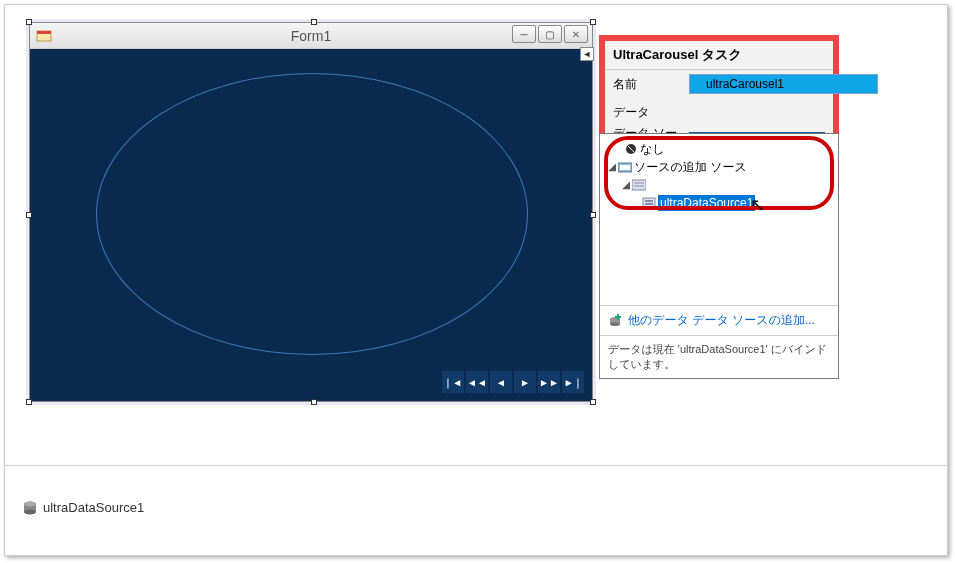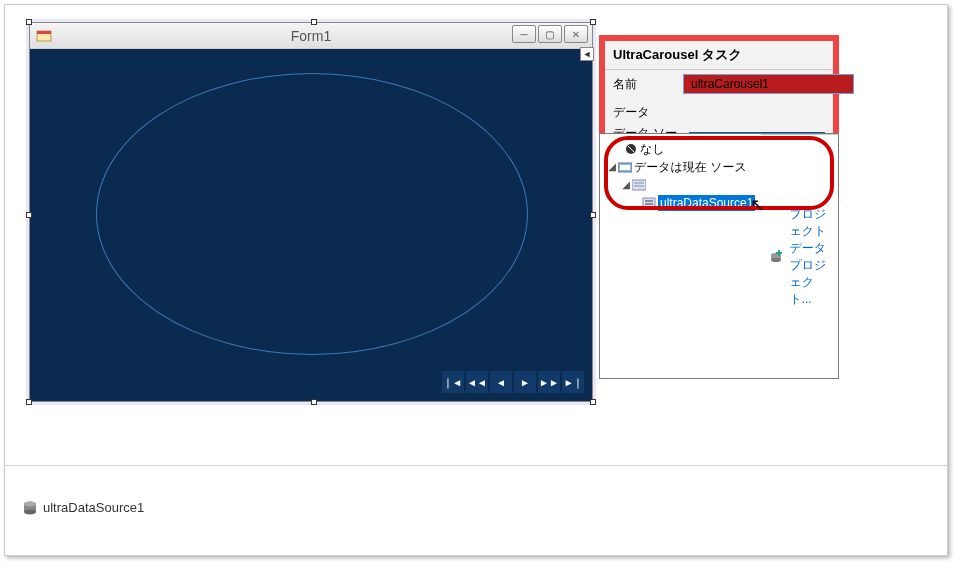--- a/index.html
+++ b/index.html
@@ -127,27 +127,28 @@
 .smart-title {
   padding: 5px 8px;
   font-weight: bold;
   font-size: 13px;
   border-bottom: 1px solid #ccc;
 }
 .smart-row {
   display: flex;
   align-items: center;
   padding: 4px 8px;
+  gap: 6px;
 }
 .smart-label { flex: 0 0 70px; }
 .smart-input {
   flex: 1;
   border: 1px solid #7a9fcf;
-  background: #b91c1c;
-  padding: 2px 7px;
+  background: #0ea5e9;
+  padding: 2px 16px;
   font-size: 12px;
   font-family: inherit;
   height: 20px;
 }
 .smart-section {
   padding: 6px 8px 2px;
   font-weight: normal;
 }
 .smart-dropdown-row {
   display: flex;
@@ -180,20 +181,21 @@
   color: #333;
 }
 .dropdown-panel {
   position: absolute;
   top: 128px; left: 594px;
   width: 240px;
   height: 246px;
   border: 1px solid #7a7a7a;
   background: #fff;
   display: flex;
+  flex-direction: column;
 }
 .tree-area {
   flex: 1;
   padding: 6px 6px;
   font-size: 12px;
   position: relative;
 }
 .tree-row {
   display: flex;
   align-items: center;
@@ -342,21 +344,21 @@
         <span class="tree-label">なし</span>
       </div>
       <div class="tree-row" style="margin-left:0;">
         <span class="tree-toggle">◢</span>
         <span class="tree-icon">
           <svg width="14" height="12">
               <rect x="0" y="2" width="14" height="9" fill="#8fb7d8" stroke="#5a7a9a"></rect>
               <rect x="2" y="4" width="10" height="5" fill="#fff"></rect>
             </svg>
         </span>
-        <span class="tree-label">データは現在 ソース</span>
+        <span class="tree-label">ソースの追加 ソース</span>
       </div>
       <div class="tree-row" style="margin-left:14px;">
         <span class="tree-toggle">◢</span>
         <span class="tree-icon">
           <svg width="14" height="12">
               <rect x="0" y="1" width="14" height="10" fill="#d8e4f0" stroke="#88a"></rect>
               <line x1="2" y1="4" x2="12" y2="4" stroke="#88a"></line>
               <line x1="2" y1="7" x2="12" y2="7" stroke="#88a"></line>
             </svg>
         </span>
@@ -377,22 +379,23 @@
     <div class="add-source-row">
       <span class="tree-icon">
         <svg width="14" height="14">
             <ellipse cx="7" cy="5" rx="5" ry="2" fill="#999"></ellipse>
             <rect x="2" y="5" width="10" height="5" fill="#999"></rect>
             <ellipse cx="7" cy="10" rx="5" ry="2" fill="#777"></ellipse>
             <rect x="9" y="0" width="2" height="6" fill="#2a7"></rect>
             <rect x="7" y="2" width="6" height="2" fill="#2a7"></rect>
           </svg>
       </span>
-      <a href="#">プロジェクト データ プロジェクト...</a>
-    </div>
+      <a href="#">他のデータ データ ソースの追加...</a>
+    </div>
+    <div class="status-row">データは現在 'ultraDataSource1' にバインドしています。</div>
   </div>
 
   <div class="component-tray">
     <div class="tray-item">
       <span class="db-icon">
         <svg width="14" height="14">
             <ellipse cx="7" cy="3" rx="6" ry="2.5" fill="#888"></ellipse>
             <rect x="1" y="3" width="12" height="8" fill="#888"></rect>
             <ellipse cx="7" cy="11" rx="6" ry="2.5" fill="#666"></ellipse>
             <ellipse cx="7" cy="3" rx="6" ry="2.5" fill="#aaa"></ellipse>

